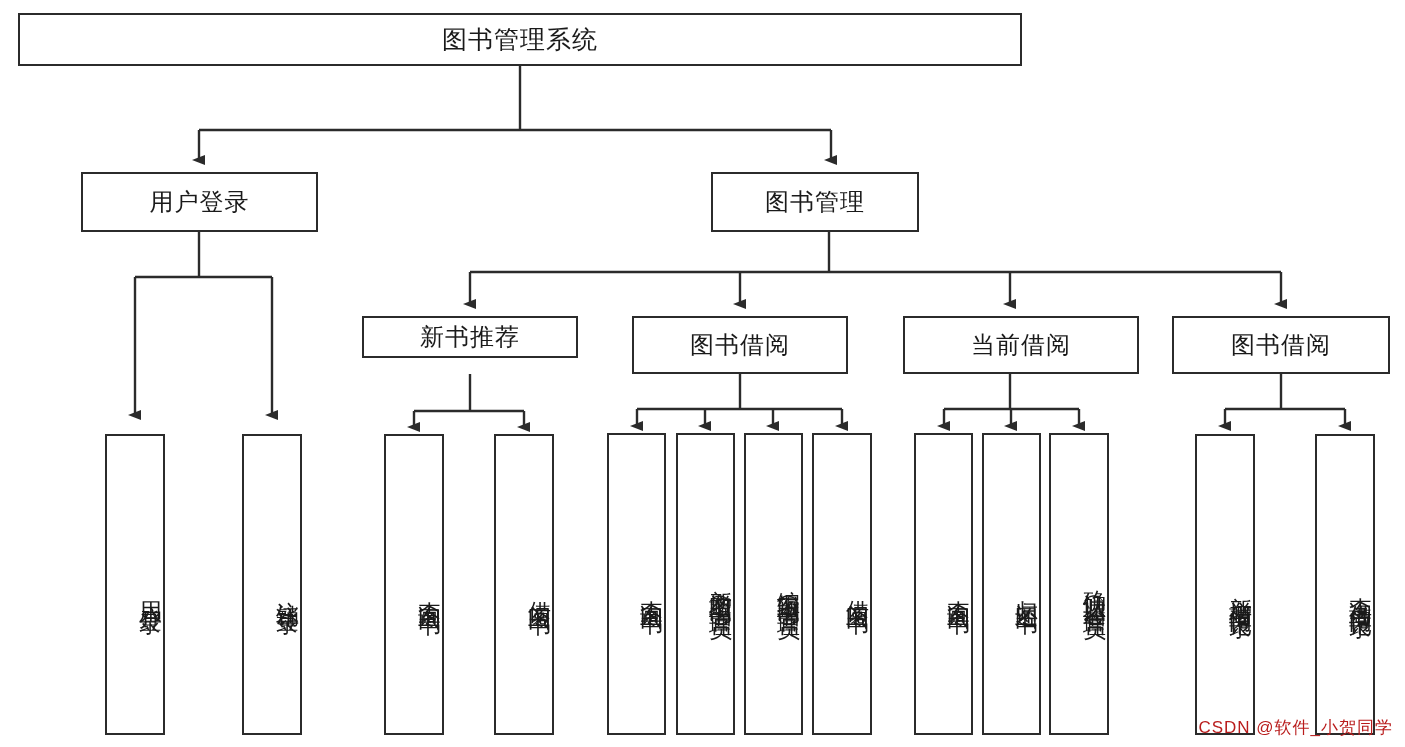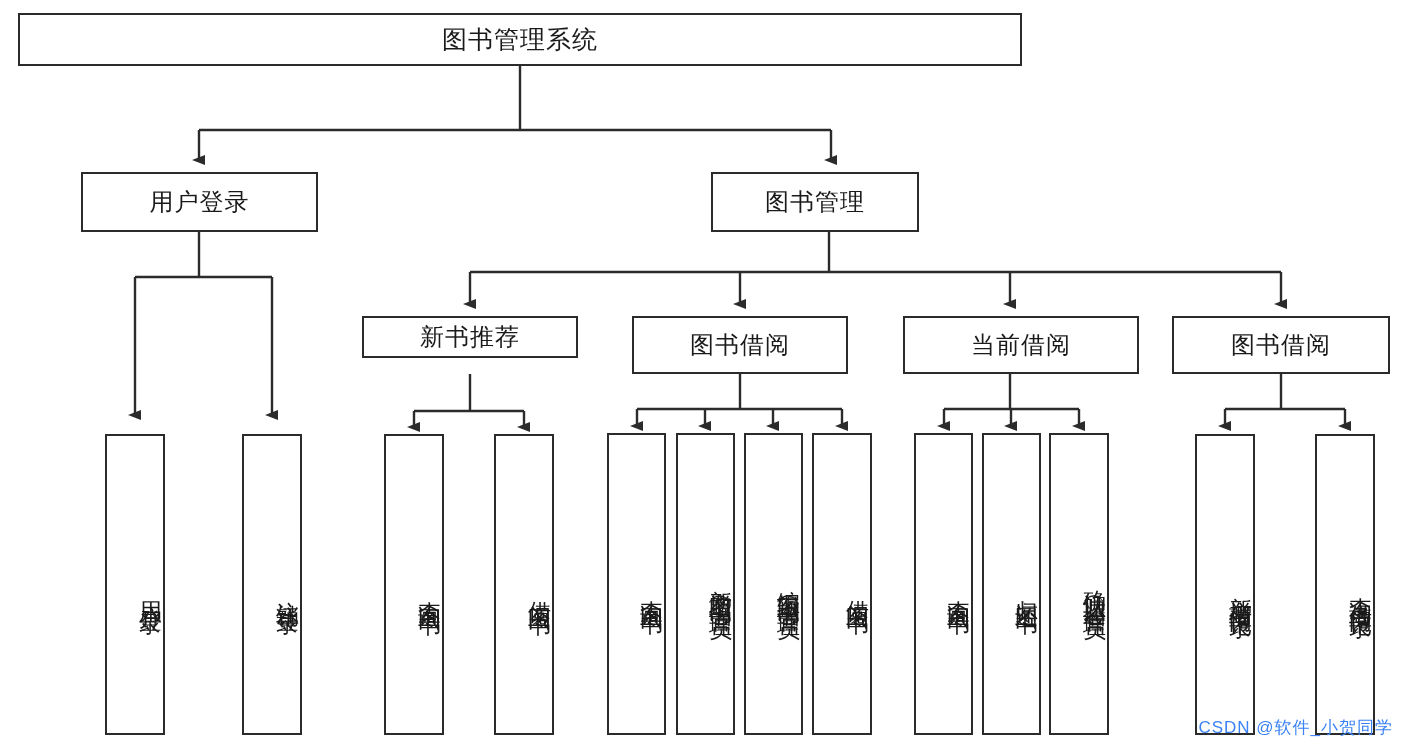--- a/index.html
+++ b/index.html
@@ -64,21 +64,21 @@
     fill: none;
   }
   .arrowhead {
     fill: #2b2b2b;
   }
   #watermark {
     position: absolute;
     right: 12px;
     bottom: 8px;
     font-size: 17px;
-    color: #3b82f6;
+    color: #b91c1c;
     letter-spacing: 1px;
     white-space: nowrap;
   }
 </style>
 </head>
 <body>
 
 <div id="canvas">
 
   <svg id="wires" viewBox="0 0 1405 747">

